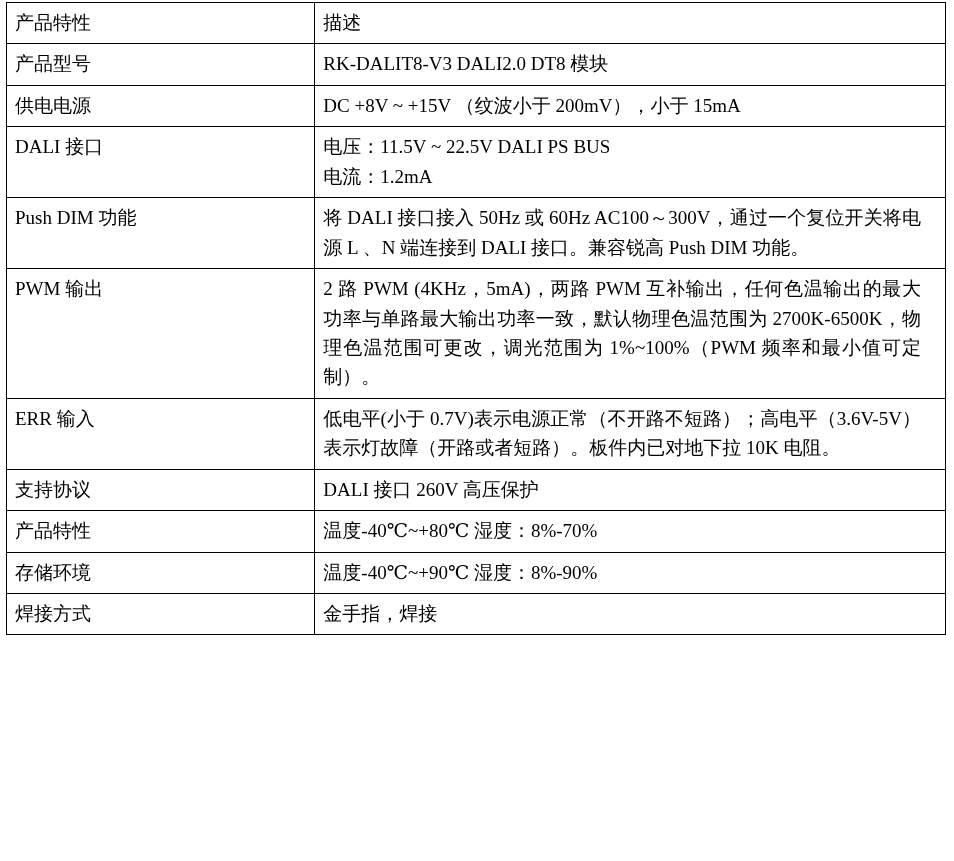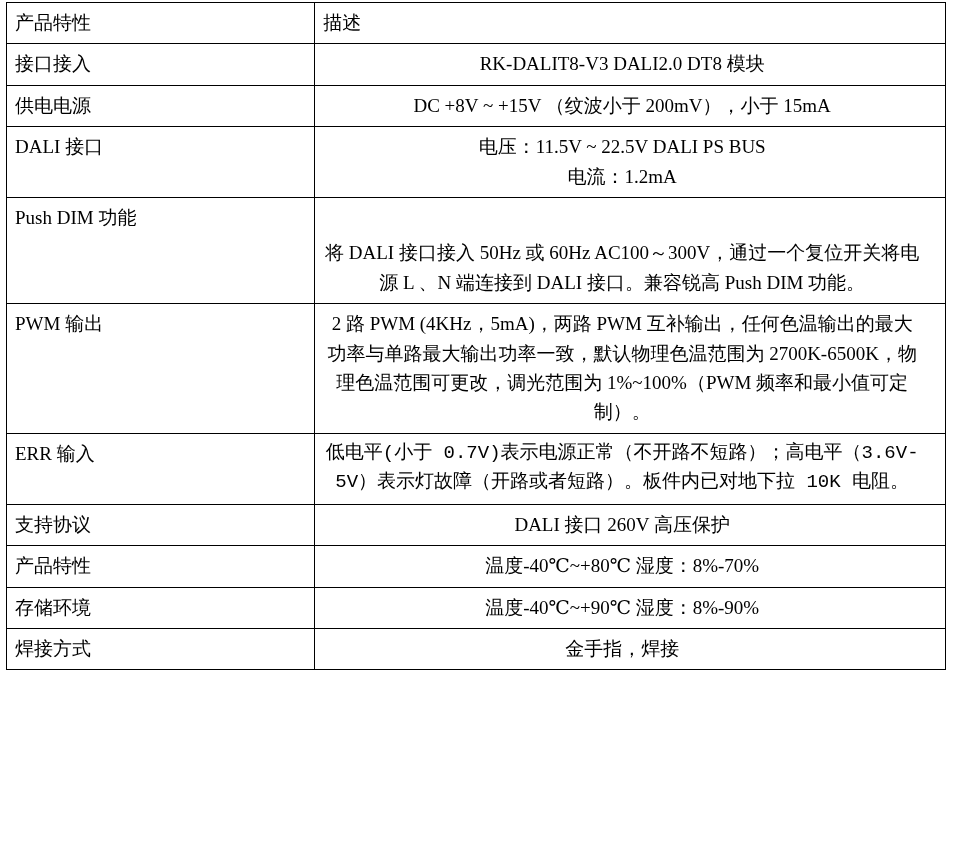--- a/index.html
+++ b/index.html
@@ -27,75 +27,74 @@
     line-height: 1.55;
   }
   .col-feature {
     width: 308px;
   }
   .col-desc {
     width: 630px;
   }
   .cell-lines > div {
     white-space: nowrap;
-    text-align: center;
   }
   .justify {
     text-align: justify;
     text-justify: inter-ideograph;
   }
 </style>
 </head>
 <body>
 
 <table class="spec-table">
   <colgroup>
     <col class="col-feature">
     <col class="col-desc">
   </colgroup>
   <tbody>
     <tr>
       <td>产品特性</td>
       <td>描述</td>
     </tr>
   <tr>
-        <td>接口接入</td>
+        <td>产品型号</td>
         <td class="cell-lines">
           <div>RK-DALIT8-V3 DALI2.0 DT8 模块</div>
         </td>
       </tr>
       <tr>
         <td>供电电源</td>
         <td class="cell-lines">
           <div>DC +8V ~ +15V  （纹波小于 200mV），小于 15mA</div>
         </td>
       </tr>
       <tr>
         <td>DALI 接口</td>
         <td class="cell-lines">
           <div>电压：11.5V ~ 22.5V DALI PS BUS</div>
           <div>电流：1.2mA</div>
         </td>
       </tr>
       <tr>
         <td>Push DIM 功能</td>
         <td class="cell-lines justify">
-          <div style="white-space: normal; margin-top: 35px;">将 DALI 接口接入 50Hz 或 60Hz AC100～300V，通过一个复位开关将电源 L 、N 端连接到 DALI 接口。兼容锐高 Push DIM 功能。</div>
+          <div style="white-space: normal;">将 DALI 接口接入 50Hz 或 60Hz AC100～300V，通过一个复位开关将电源 L 、N 端连接到 DALI 接口。兼容锐高 Push DIM 功能。</div>
         </td>
       </tr>
       <tr>
         <td>PWM 输出</td>
         <td class="cell-lines justify">
           <div style="white-space: normal;">2 路 PWM (4KHz，5mA)，两路 PWM 互补输出，任何色温输出的最大功率与单路最大输出功率一致，默认物理色温范围为 2700K-6500K，物理色温范围可更改，调光范围为 1%~100%（PWM 频率和最小值可定制）。</div>
         </td>
       </tr>
       <tr>
         <td>ERR 输入</td>
         <td class="cell-lines justify">
-          <div style="white-space: normal; font-family: Liberation Mono, monospace;">低电平(小于 0.7V)表示电源正常（不开路不短路）；高电平（3.6V-5V）表示灯故障（开路或者短路）。板件内已对地下拉 10K 电阻。</div>
+          <div style="white-space: normal;">低电平(小于 0.7V)表示电源正常（不开路不短路）；高电平（3.6V-5V）表示灯故障（开路或者短路）。板件内已对地下拉 10K 电阻。</div>
         </td>
       </tr>
       <tr>
         <td>支持协议</td>
         <td class="cell-lines">
           <div>DALI 接口 260V 高压保护</div>
         </td>
       </tr>
       <tr>
         <td>产品特性</td>

